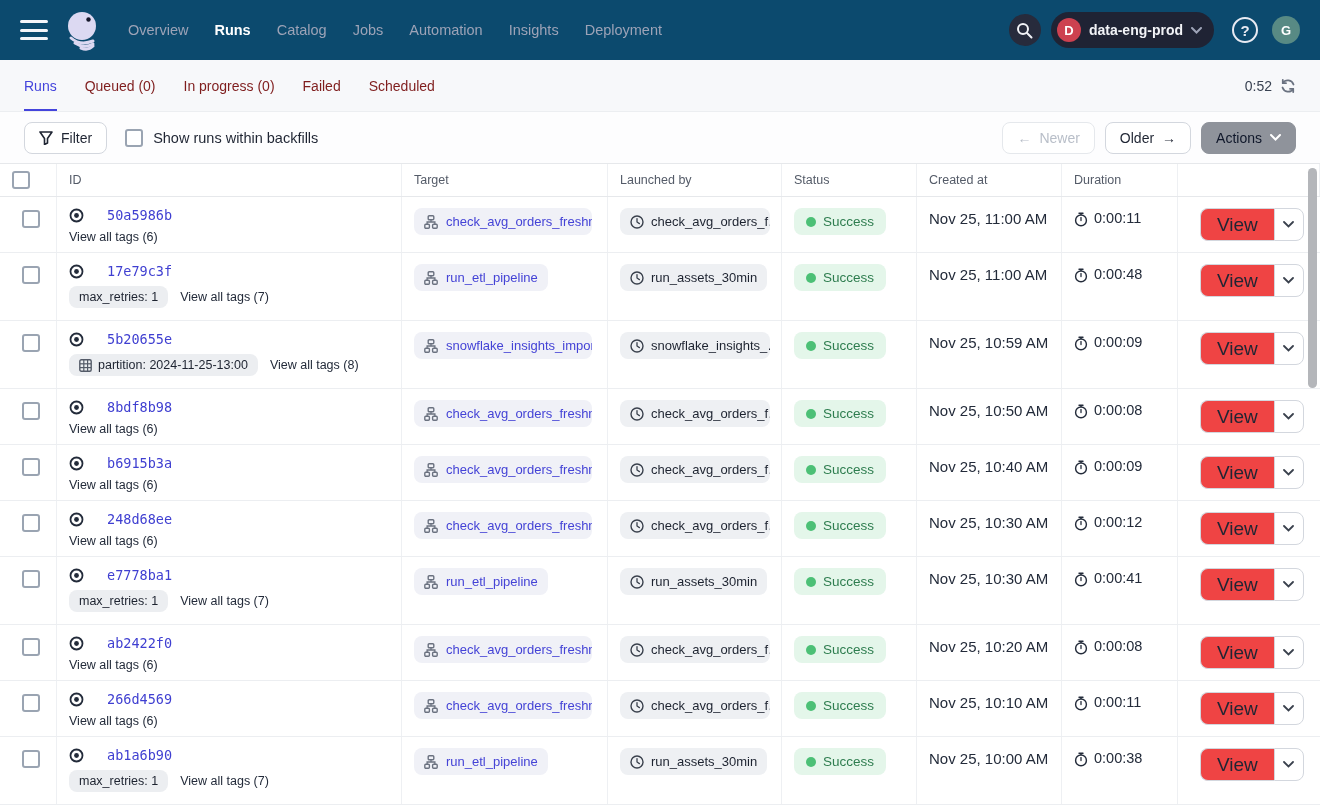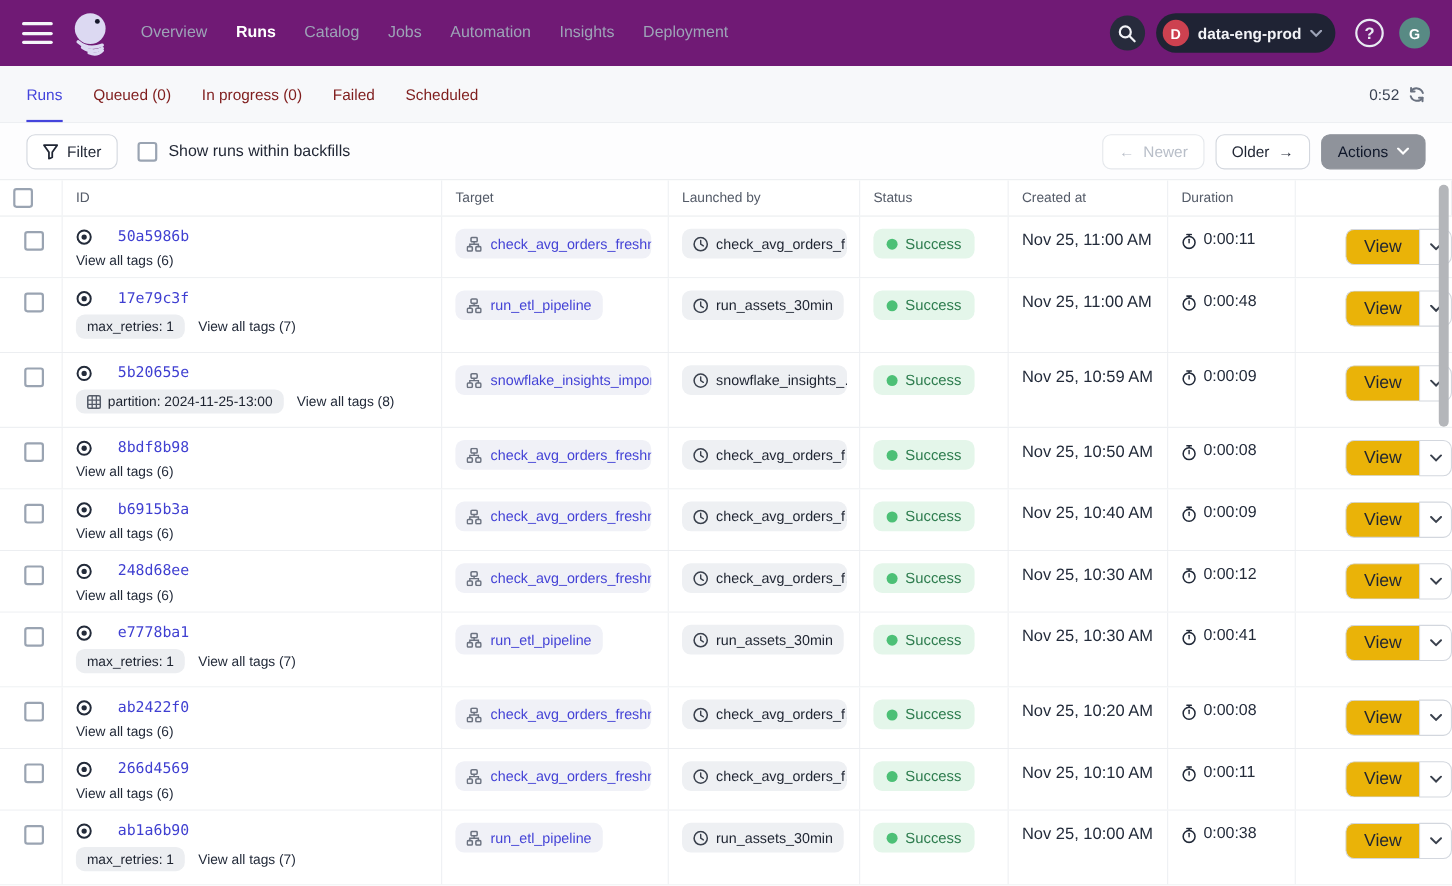--- a/index.html
+++ b/index.html
@@ -1,21 +1,21 @@
 <!DOCTYPE html>
 <html><head>
 <meta charset="utf-8">
 <style>
   * { margin:0; padding:0; box-sizing:border-box; }
   html,body { width:1320px; height:805px; overflow:hidden; background:#fff;
     font-family:"Liberation Sans", sans-serif; }
   .page { position:relative; width:1320px; height:805px; }
 
   
-  .topnav { height:60px; background:#701a75; display:flex; align-items:center; padding:0 14px; }
+  .topnav { height:60px; background:#0c4a6e; display:flex; align-items:center; padding:0 14px; }
   .hamburger { width:28px; height:20px; display:flex; flex-direction:column; justify-content:space-between; cursor:pointer; margin:0 14px 0 6px; }
   .hamburger span { display:block; height:3px; border-radius:2px; background:#f5f6fa; }
   .logo { width:44px; height:44px; margin-right:22px; }
   .navitems { display:flex; align-items:center; gap:26px; }
   .navitem { font-size:14.5px; color:#9da3b7; cursor:pointer; }
   .navitem.active { color:#ffffff; font-weight:bold; }
   .nav-right { margin-left:auto; display:flex; align-items:center; gap:10px; }
   .search-circle { width:32px; height:32px; border-radius:50%; background:#272b3c; display:flex; align-items:center; justify-content:center; cursor:pointer; }
   .deploy-pill { height:36px; border-radius:18px; background:#1f2334; display:flex; align-items:center; gap:8px; padding:0 12px 0 6px; cursor:pointer; }
   .deploy-badge { width:24px; height:24px; border-radius:50%; background:#cd4150; color:#fff; font-size:13px; font-weight:bold; display:flex; align-items:center; justify-content:center; }
@@ -65,21 +65,21 @@
   .tags-line { margin-top:7px; display:flex; align-items:center; gap:12px; }
   .view-tags { font-size:12.5px; color:#232b3a; cursor:pointer; text-decoration:none; }
   .tag-pill { display:inline-flex; align-items:center; gap:6px; background:#eceef1; border-radius:8px; padding:4px 10px; font-size:12.5px; color:#1d2330; cursor:pointer; }
 
   .target-pill { display:inline-flex; align-items:center; gap:8px; background:#f0f1f7; border-radius:8px; padding:6px 10px; font-size:13px; color:#4443d6; max-width:178px; overflow:hidden; white-space:nowrap; cursor:pointer; }
   .launched-pill { display:inline-flex; align-items:center; gap:7px; background:#eef0f3; border-radius:8px; padding:6px 10px; font-size:13px; color:#1d2330; max-width:150px; overflow:hidden; white-space:nowrap; cursor:pointer; }
   .status-pill { display:inline-flex; align-items:center; gap:7px; background:#e4f6ea; border-radius:8px; padding:6px 12px; font-size:13.5px; color:#2e7d4f; }
   .status-dot { width:10px; height:10px; border-radius:50%; background:#4cc076; }
 
   .view-group { display:inline-flex; margin-left:10px; margin-top:1px; }
-  .view-btn { height:33px; padding:0 16px; background:#eab308; border:1px solid #d3d7de; border-right:none; border-radius:8px 0 0 8px; font-size:16px; color:#1f2533; cursor:pointer; font-family:inherit;margin-left:23px; }
+  .view-btn { height:33px; padding:0 16px; background:#ef4444; border:1px solid #d3d7de; border-right:none; border-radius:8px 0 0 8px; font-size:19px; color:#1f2533; cursor:pointer; font-family:inherit; }
   .view-caret { height:33px; width:30px; background:#fff; border:1px solid #d3d7de; border-radius:0 8px 8px 0; cursor:pointer; display:flex; align-items:center; justify-content:center; }
 
   .scrollbar { position:absolute; right:3px; top:168px; width:9px; height:220px; border-radius:5px; background:#b4b6ba; }
 
   svg { display:block; }
 </style>
 </head>
 <body>
 
 <div class="page">

